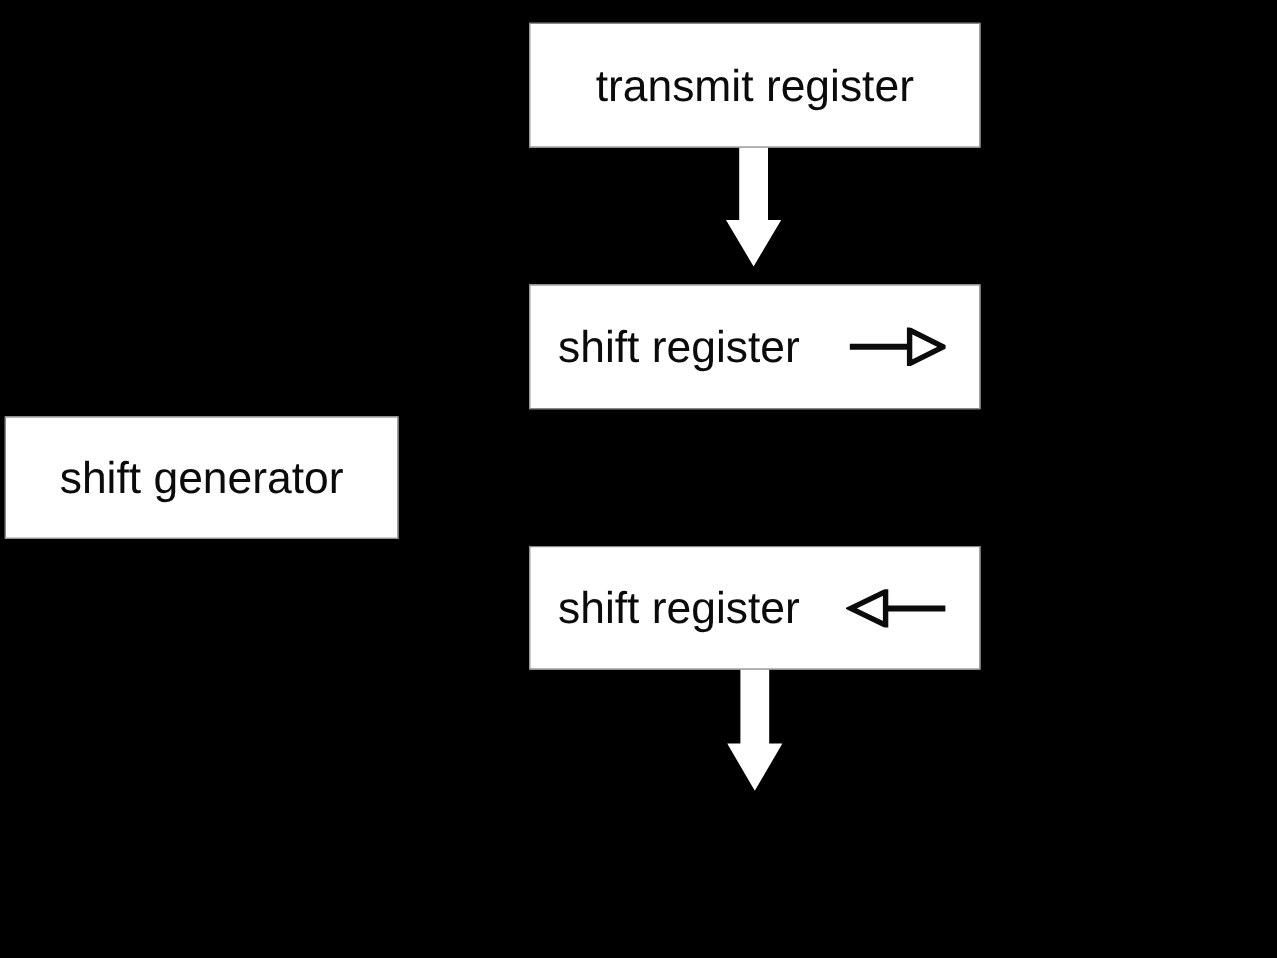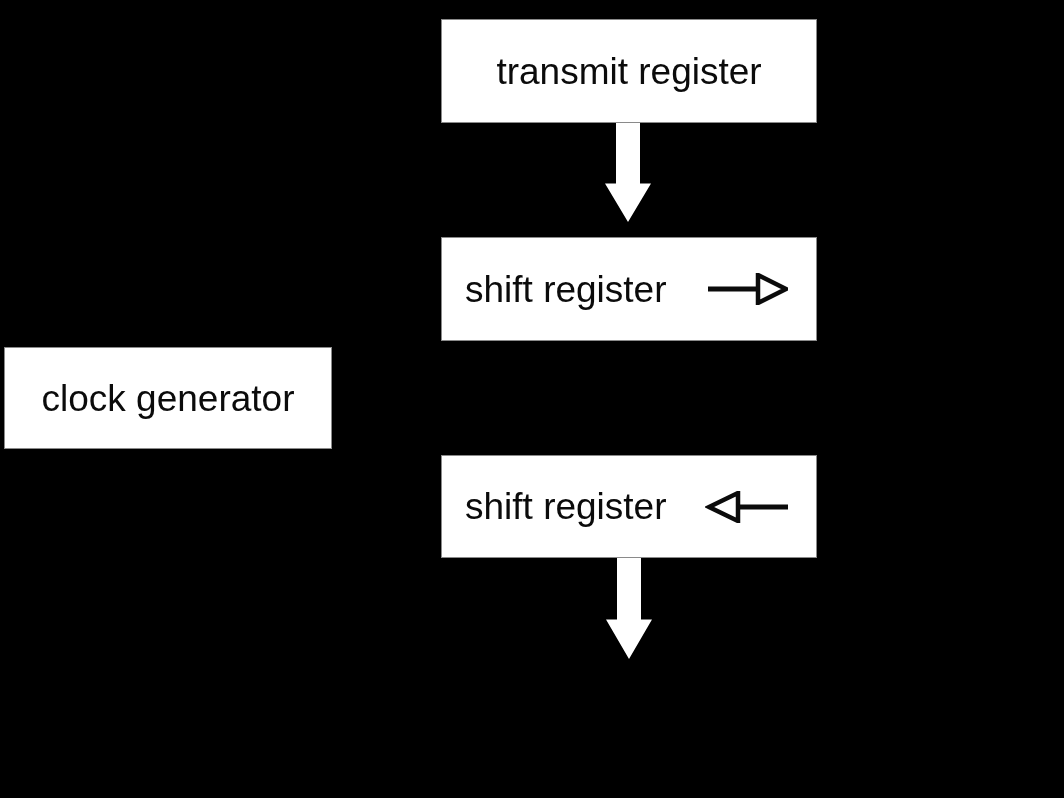--- a/index.html
+++ b/index.html
@@ -64,21 +64,21 @@
 
   <div class="box node-shift-tx">
     <span class="label">shift register</span>
     <svg class="dir-icon" width="80" height="32" viewBox="0 0 80 32">
       <line x1="0" y1="16" x2="52" y2="16" stroke="#0b0b0b" stroke-width="5" class="icon-stroke"></line>
       <path d="M50 2 L50 30 L78 16 Z" fill="none" stroke="#0b0b0b" stroke-width="4.5" class="icon-stroke"></path>
     </svg>
   </div>
 
   <div class="box node-clock">
-    <span class="label">clock generator</span>
+    <span class="label">shift generator</span>
   </div>
 
   <div class="box node-shift-rx">
     <span class="label">shift register</span>
     <svg class="dir-icon" width="83" height="32" viewBox="0 0 83 32">
       <path d="M33 2 L33 30 L4 16 Z" fill="none" stroke="#0b0b0b" stroke-width="4.5" class="icon-stroke"></path>
       <line x1="31" y1="16" x2="83" y2="16" stroke="#0b0b0b" stroke-width="5" class="icon-stroke"></line>
     </svg>
   </div>
 

